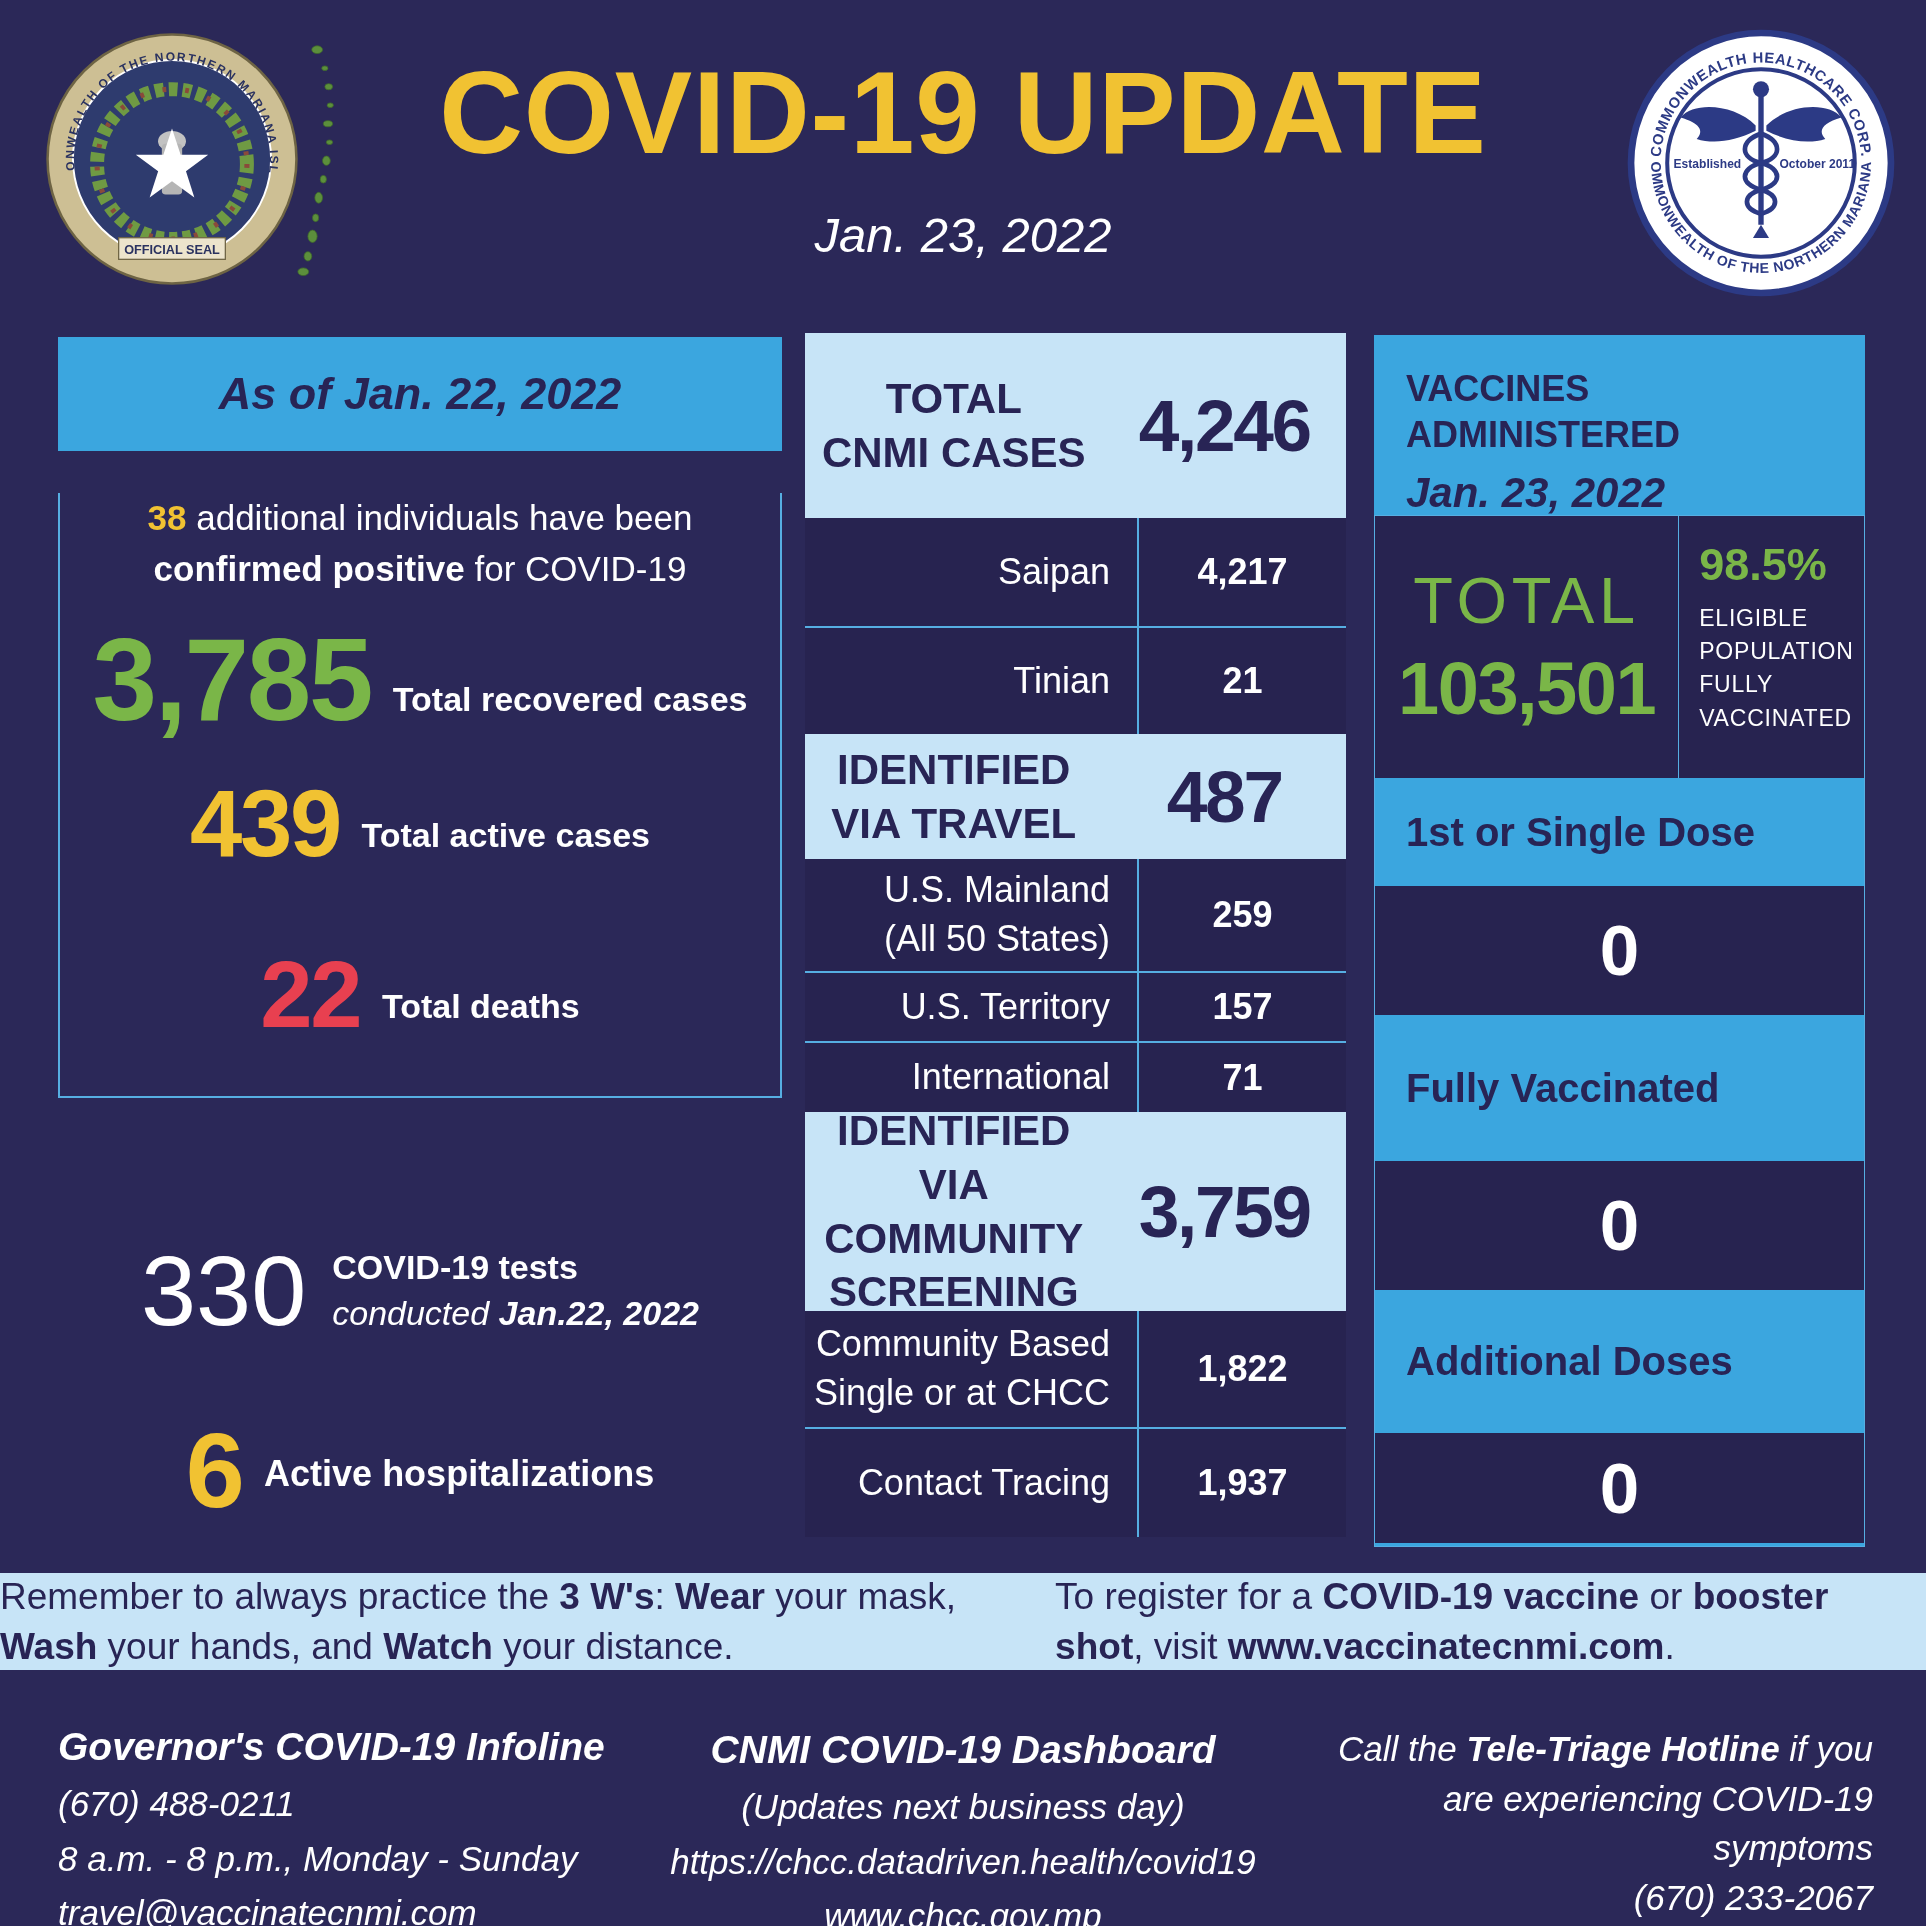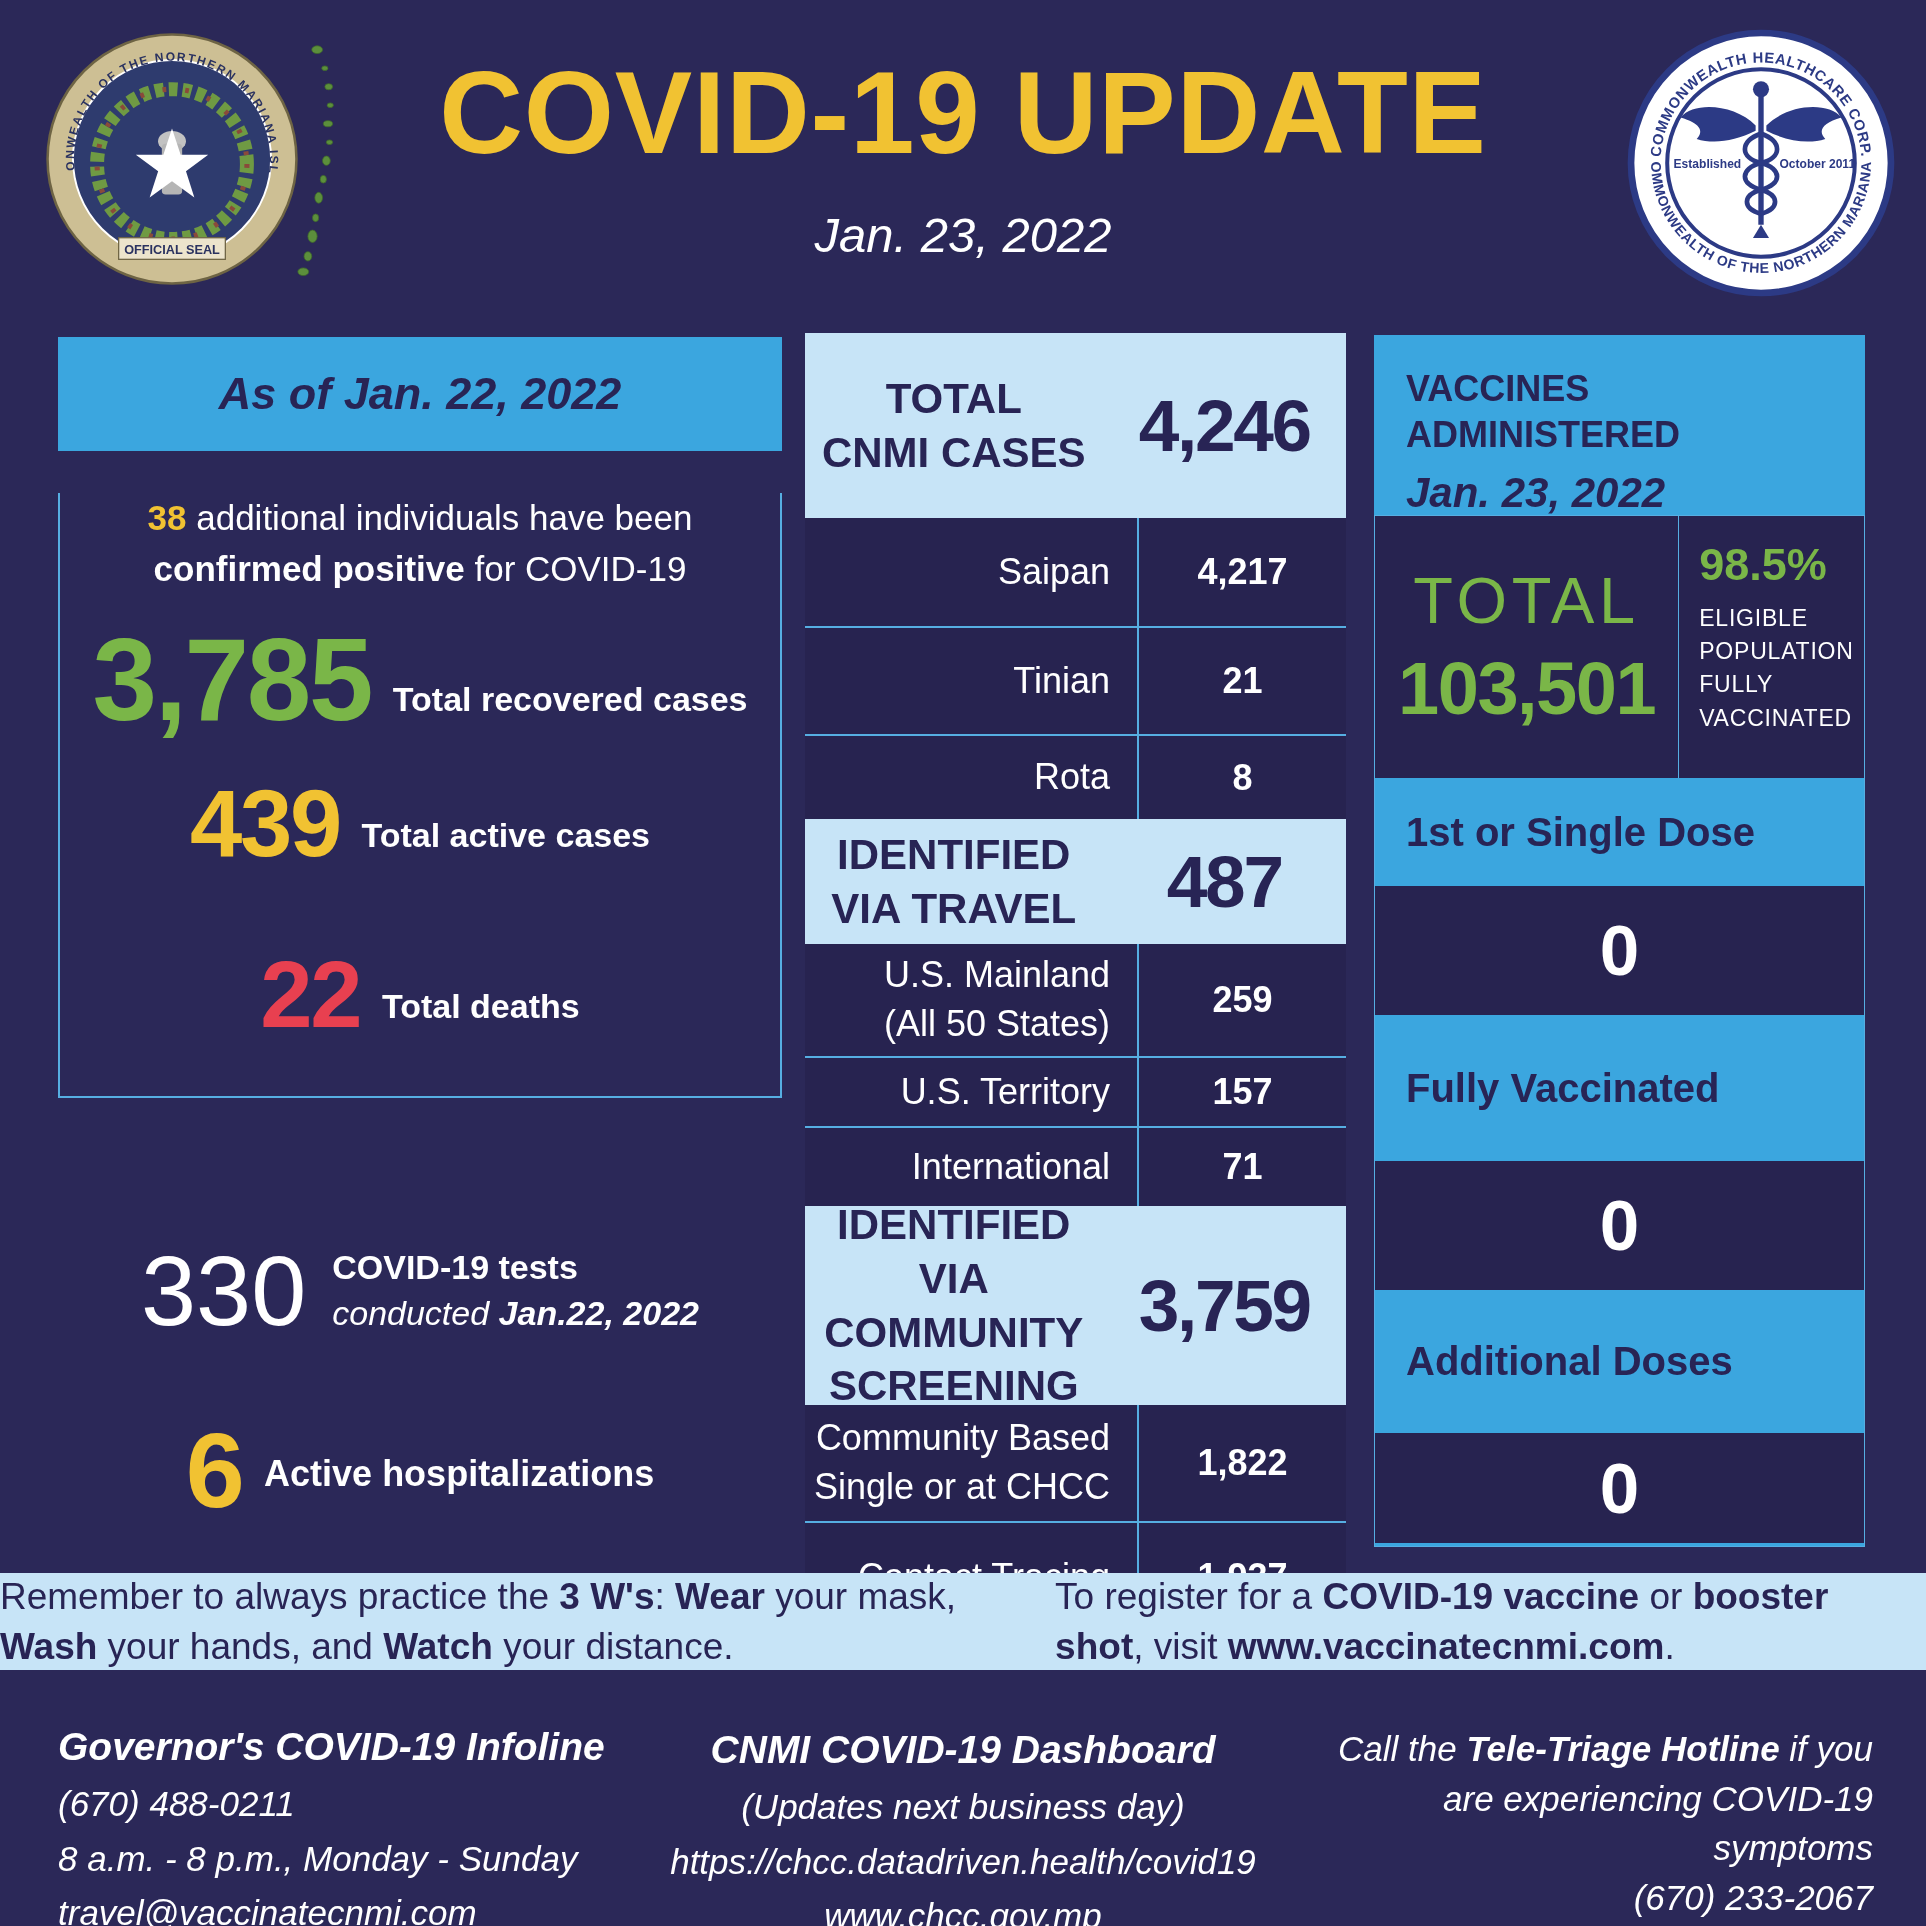--- a/index.html
+++ b/index.html
@@ -50,21 +50,21 @@
   .cases-col{position:absolute;left:805px;top:333px;width:541px;}
   .sec-header{background:var(--lblue);color:var(--navy);display:flex;align-items:center;}
   .sec-header .ttl{flex:0 0 55%;text-align:center;font-weight:700;font-size:42px;line-height:1.28;}
   .sec-header .tot{flex:1;text-align:center;font-weight:700;font-size:73px;letter-spacing:-2.3px;}
   .hA{height:185px}.hB{height:125px}.hC{height:199px}
   .trow{display:flex;background:var(--panel);}
   .trow + .trow{border-top:2.3px solid var(--border);}
   .trow .lab{flex:0 0 334px;border-right:2.3px solid var(--border);display:flex;flex-direction:column;
     justify-content:center;align-items:flex-end;padding-right:27px;font-size:36px;color:#fff;line-height:1.35;text-align:right;}
   .trow .val{flex:1;display:flex;align-items:center;justify-content:center;font-size:36px;font-weight:700;color:#fff;}
-  .h109{height:108px}.h110{height:85px}.h145{height:112px}.h91{height:70px}.h92{height:80px}.h150{height:116px}.h143{height:110px}
+  .h109{height:108px}.h110{height:85px}.h145{height:112px}.h91{height:70px}.h92{height:71px}.h150{height:116px}.h143{height:110px}
 
   
   .vax{position:absolute;left:1374px;top:335px;width:491px;height:1211px;background:var(--mblue);}
   .vax-head{padding:31px 0 0 32px;color:var(--navy);}
   .vax-head .t{font-size:36px;font-weight:700;line-height:1.28;}
   .vax-head .d{font-size:42px;font-weight:700;font-style:italic;margin-top:10.8px;}
   .vax-body{position:absolute;left:0;top:180px;width:491px;height:1032px;border:1.5px solid var(--border);}
   .vtotal{height:262px;background:var(--panel);display:flex;}
   .vtotal .lt{flex:0 0 62%;display:flex;flex-direction:column;align-items:center;justify-content:center;color:var(--green);}
   .vtotal .w1{font-size:65px;letter-spacing:4.6px;}
@@ -206,26 +206,20 @@
           <div>Saipan</div>
         </div>
       <div class="val">4,217</div>
     </div>
     <div class="trow h109">
       <div class="lab">
           <div>Tinian</div>
         </div>
       <div class="val">21</div>
     </div>
-    <div class="trow h110">
-      <div class="lab">
-          <div>Rota</div>
-        </div>
-      <div class="val">8</div>
-    </div>
 
     <div class="sec-header hB">
       <div class="ttl">
         <div>IDENTIFIED</div>
         <div>VIA TRAVEL</div>
       </div>
       <div class="tot">487</div>
     </div>
     <div class="trow h145">
       <div class="lab">

